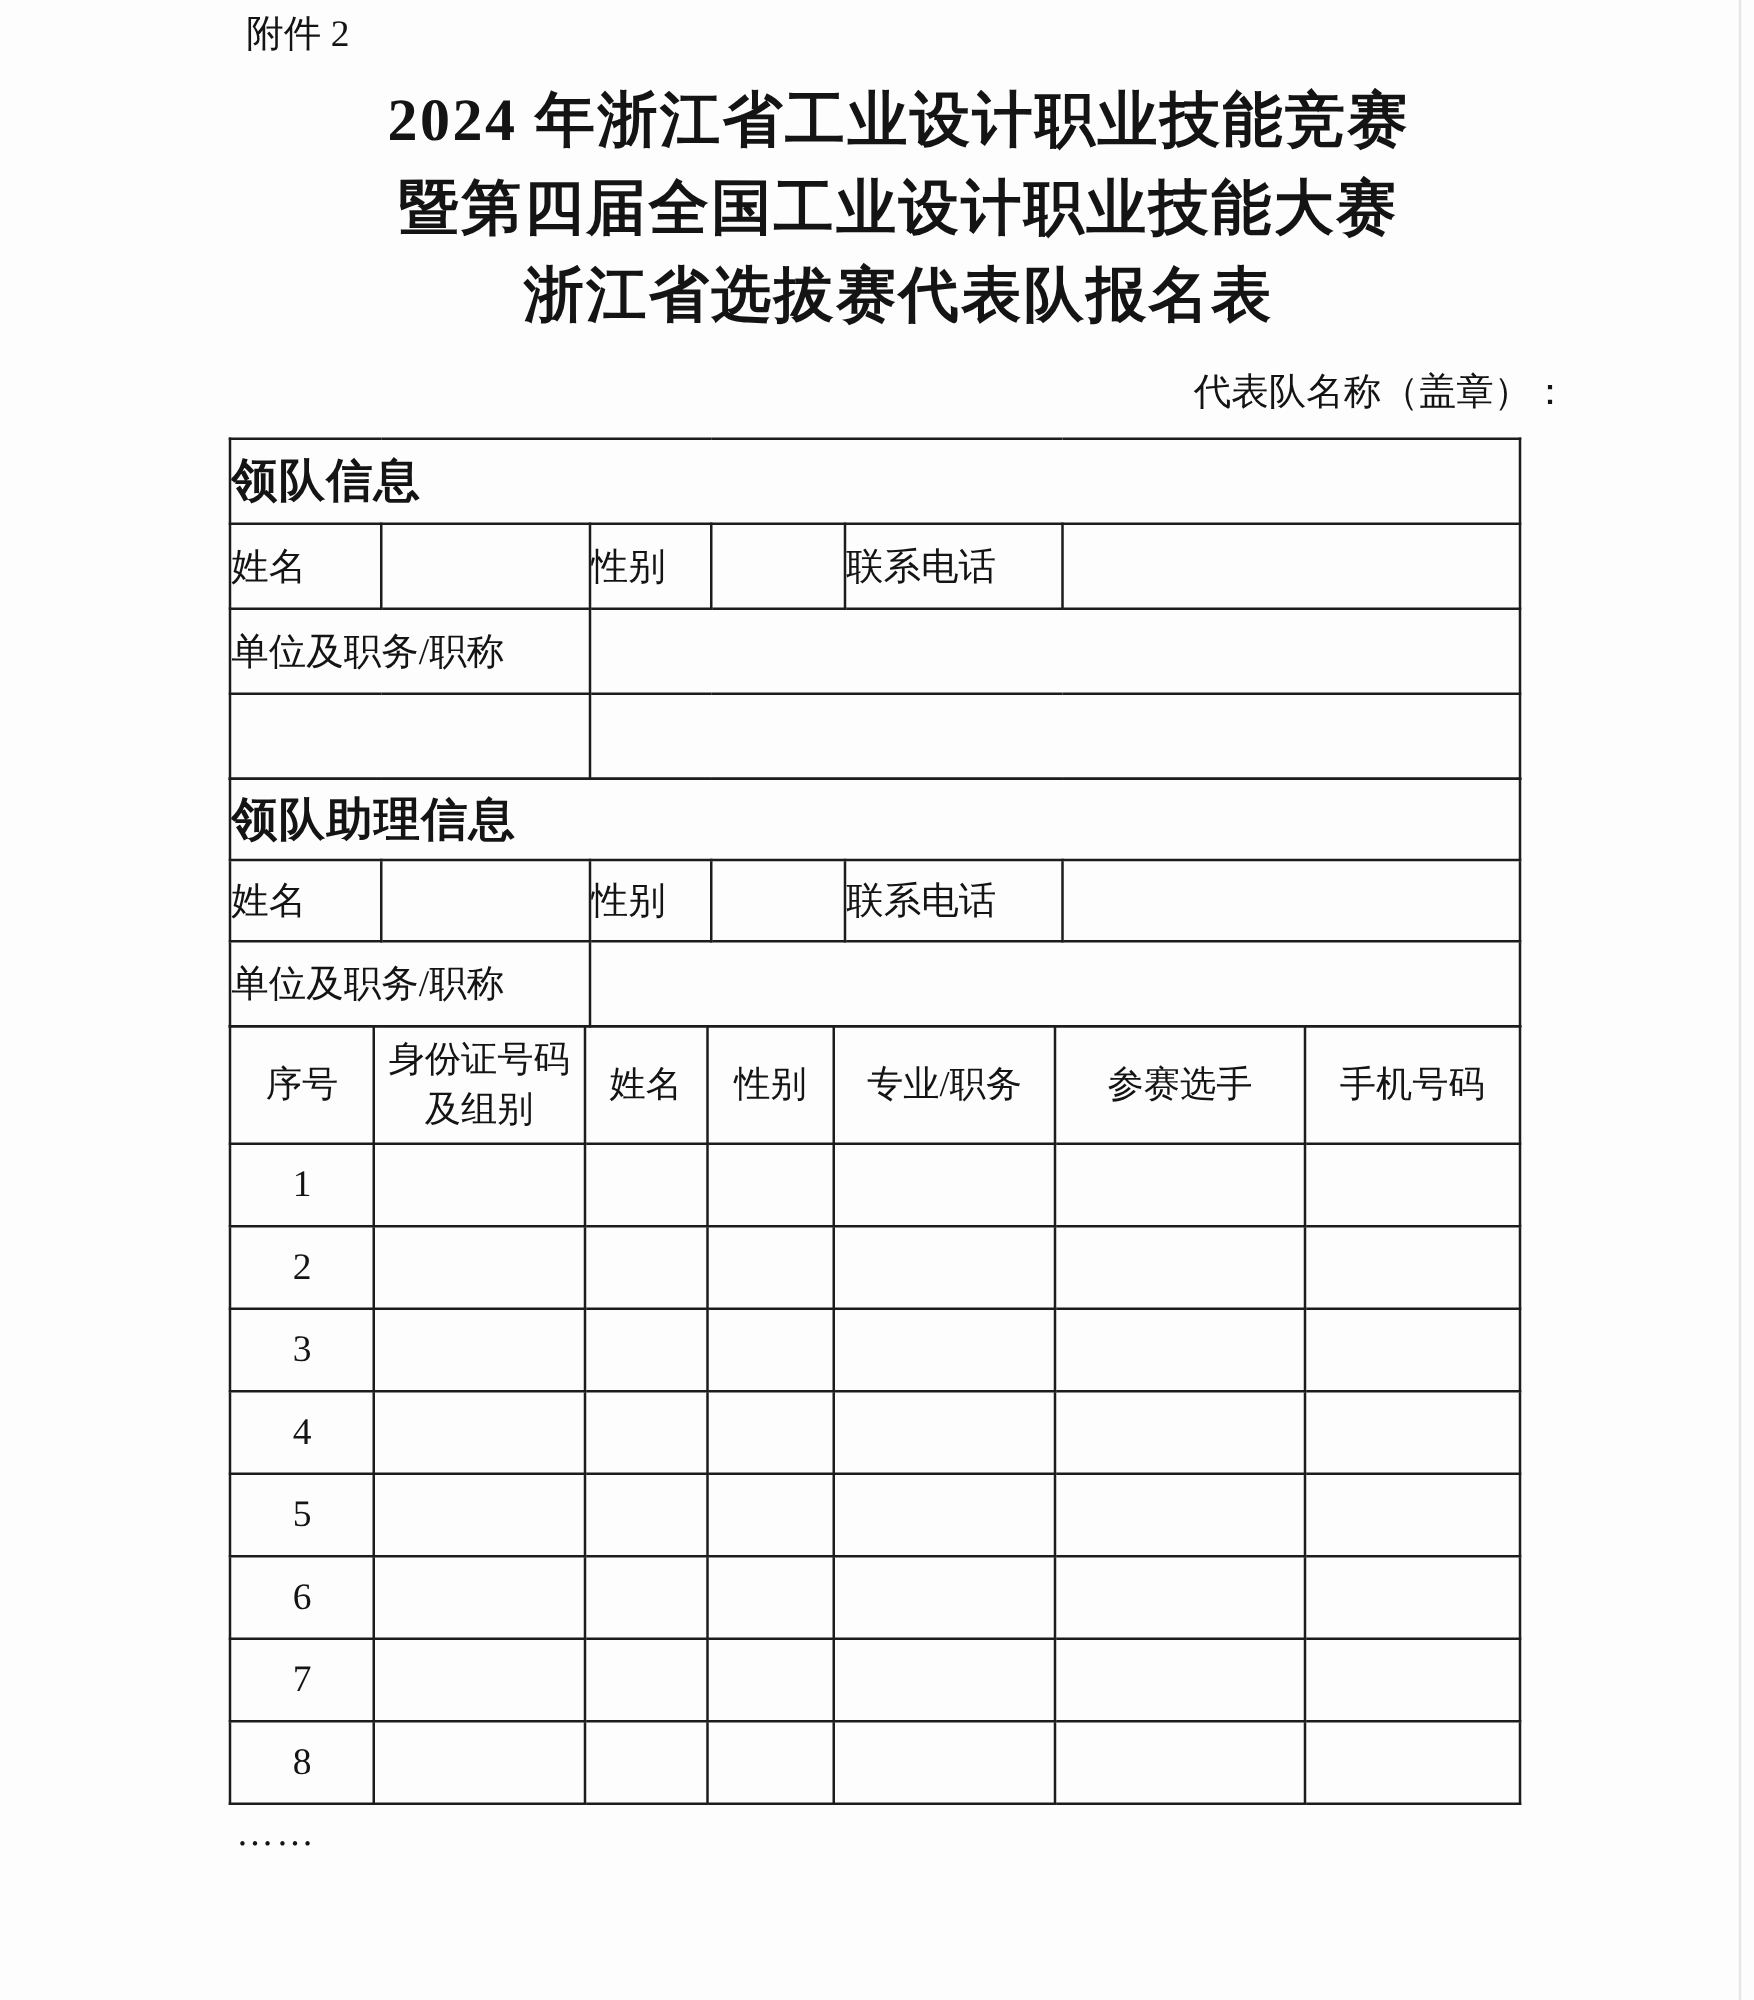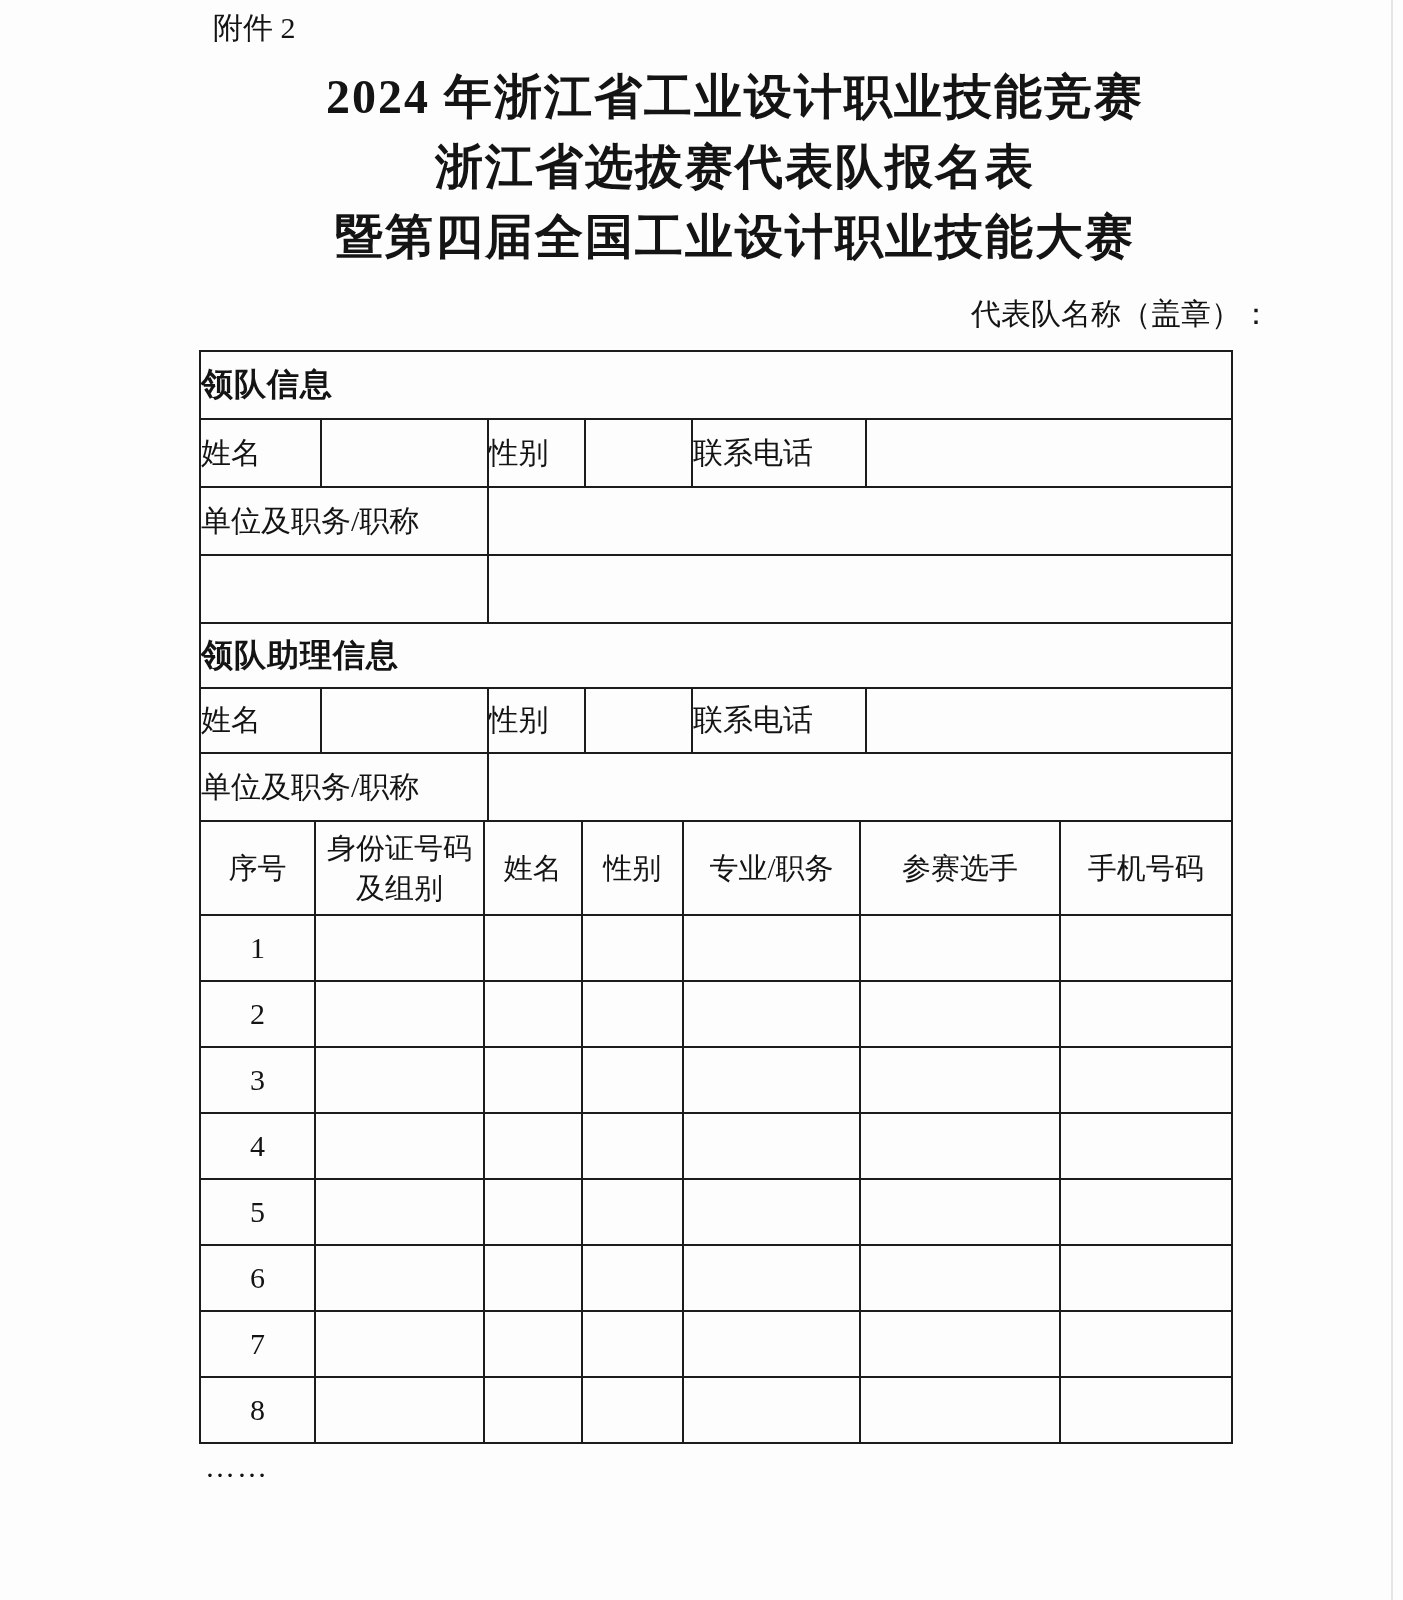--- a/index.html
+++ b/index.html
@@ -13,21 +13,21 @@
     position: relative;
     overflow: hidden;
   }
   .scan-edge {
     position: absolute;
     left: 1391px; top: 0; width: 2px; height: 1600px;
     background: #e6e6e6;
   }
   .page {
     position: absolute;
-    left: 199px; top: 0;
+    left: 183px; top: 0;
     width: 1072px;
   }
   .attachment {
     padding-top: 10px;
     padding-left: 14px;
     font-size: 30px;
     line-height: 36px;
   }
   .title {
     margin-top: 16px;
@@ -55,21 +55,21 @@
   table.sec + table.sec { margin-top: -2px; }
   table.sec td {
     border: 2px solid #1c1c1c;
     padding: 0;
     vertical-align: middle;
     overflow: hidden;
   }
   td.section-head {
     font-family: "Liberation Sans", "DejaVu Sans", sans-serif;
     font-weight: 700;
-    font-size: 32px;
+    font-size: 37px;
     padding-left: 14px;
     letter-spacing: 1px;
   }
   td.lbl {
     font-size: 30px;
     padding-left: 20px;
   }
   td.ch {
     text-align: center;
     font-size: 29px;
@@ -97,22 +97,22 @@
 <body>
 
 <div class="scan-edge"></div>
 
 <div class="page">
 
   <div class="attachment">附件 2</div>
 
   <div class="title">
     <div>2024 年浙江省工业设计职业技能竞赛</div>
+    <div>暨第四届全国工业设计职业技能大赛</div>
     <div>浙江省选拔赛代表队报名表</div>
-    <div>暨第四届全国工业设计职业技能大赛</div>
   </div>
 
   <div class="team-label">代表队名称（盖章）：</div>
 
   <div class="form-table">
 
     <table class="sec">
       <colgroup>
         <col style="width:121px">
           <col style="width:166px">

